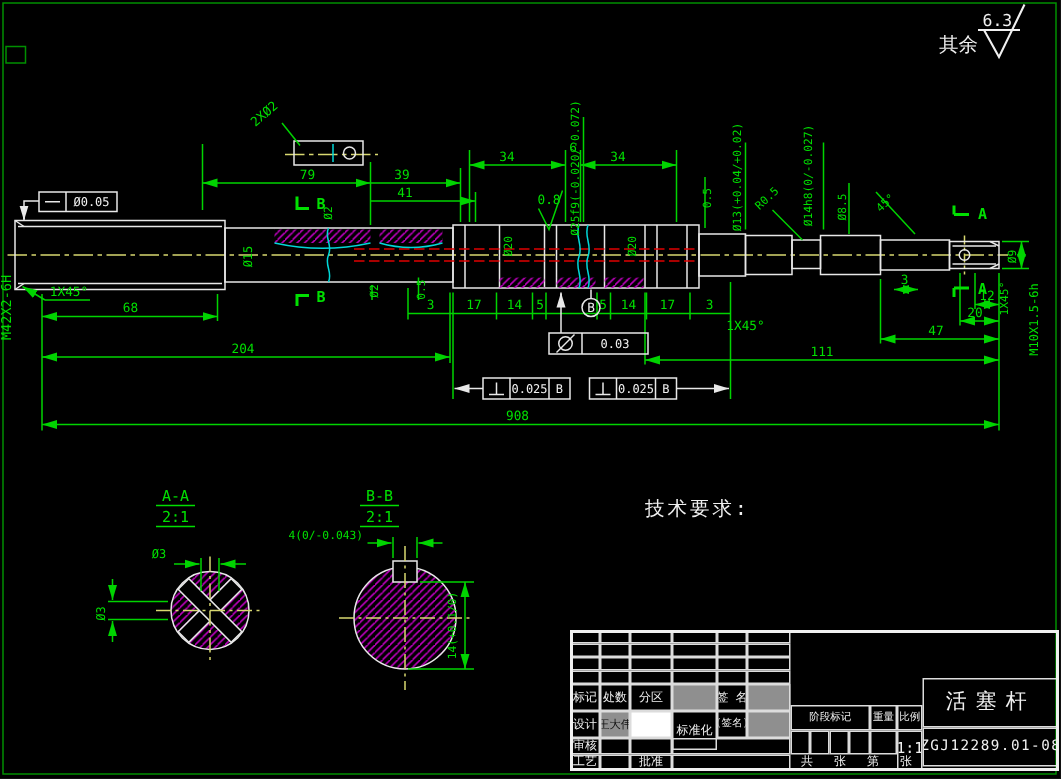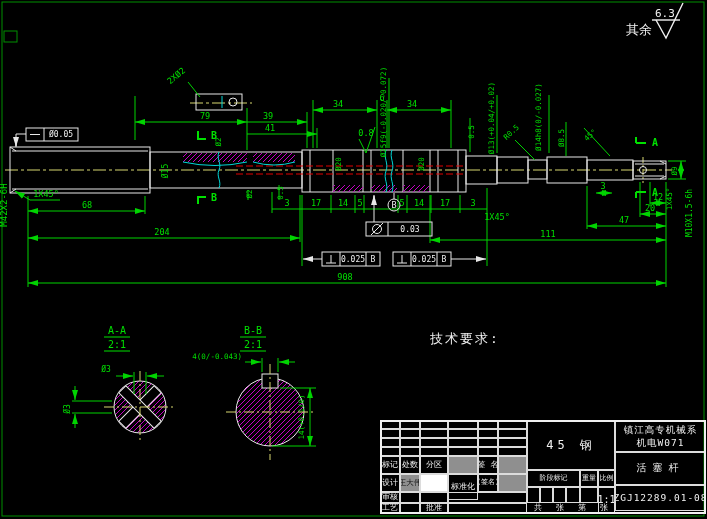--- a/index.html
+++ b/index.html
@@ -8,21 +8,21 @@
   .stage svg{position:absolute;left:0;top:0;}
   .tech{position:absolute;left:430px;top:330px;width:268px;color:#e4e4e4;}
   .tech .tt{font-size:13px;letter-spacing:2px;color:#f0f0f0;}
   .tech .ti{font-size:9.5px;color:#cccccc;margin-top:8px;margin-left:14px;letter-spacing:0.5px;white-space:nowrap;}
   .tb{position:absolute;left:380px;top:420px;width:326px;height:94px;color:#f0f0f0;}
   .tb .c{position:absolute;border:1px solid #dcdcdc;box-sizing:border-box;
          font-size:8px;line-height:1.05;display:flex;align-items:center;justify-content:center;
          text-align:center;white-space:nowrap;overflow:hidden;}
   .tb .nb{border:none;}
   .tb .big{font-size:12px;letter-spacing:4px;}
-  .tb .part{font-size:10px;letter-spacing:6px;}
+  .tb .part{font-size:14px;letter-spacing:6px;}
   .tb .org{font-size:9.5px;letter-spacing:1px;line-height:1.4;}
   .tb .no{font-size:9.5px;letter-spacing:1px;}
   .tb .g{background:#8f8f8f;}
   .tb .w{background:#ffffff;}
   .tb .name{background:#8f8f8f;color:#101010;font-size:7.5px;}
   .tb .outer{position:absolute;left:0;top:0;width:326px;height:94px;border:2px solid #f0f0f0;box-sizing:border-box;}
 </style>
 </head>
 <body>
 
@@ -384,38 +384,33 @@
   <div class="c g" style="left:118px;top:54px;width:29px;height:18px"></div>
   <div class="c" style="left:0;top:72px;width:20px;height:11px">审核</div>
   <div class="c" style="left:20px;top:72px;width:20px;height:11px"></div>
   <div class="c" style="left:40px;top:72px;width:28px;height:11px"></div>
   <div class="c" style="left:68px;top:72px;width:79px;height:11px"></div>
   <div class="c" style="left:0;top:83px;width:20px;height:11px">工艺</div>
   <div class="c" style="left:20px;top:83px;width:20px;height:11px"></div>
   <div class="c" style="left:40px;top:83px;width:28px;height:11px">批准</div>
   <div class="c" style="left:68px;top:83px;width:79px;height:11px"></div>
 
-  <div class="c big" style="left:147px;top:0;width:88px;height:50px">45 钢</div>
   <div class="c" style="left:147px;top:50px;width:53px;height:17px;font-size:7px">阶段标记</div>
   <div class="c" style="left:200px;top:50px;width:18px;height:17px;font-size:7px">重量</div>
   <div class="c" style="left:218px;top:50px;width:17px;height:17px;font-size:7px">比例</div>
   <div class="c" style="left:147px;top:67px;width:13px;height:16px"></div>
   <div class="c" style="left:160px;top:67px;width:13px;height:16px"></div>
   <div class="c" style="left:173px;top:67px;width:13px;height:16px"></div>
   <div class="c" style="left:186px;top:67px;width:14px;height:16px"></div>
   <div class="c" style="left:200px;top:67px;width:18px;height:16px"></div>
   <div class="c" style="left:218px;top:67px;width:17px;height:26px;font-size:10px">1:1</div>
   <div class="c nb" style="left:147px;top:83px;width:88px;height:11px;justify-content:space-around">
     <span>共</span>
     <span>张</span>
     <span>第</span>
     <span>张</span>
   </div>
 
-  <div class="c org" style="left:235px;top:0;width:91px;height:32px;flex-direction:column">
-    <div>镇江高专机械系</div>
-    <div>机电W071</div>
-  </div>
   <div class="c part" style="left:235px;top:32px;width:91px;height:33px">活塞杆</div>
   <div class="c no" style="left:235px;top:65px;width:91px;height:26px">ZGJ12289.01-08</div>
   <div class="outer"></div>
 </div>
 </div>
 
 </body></html>

